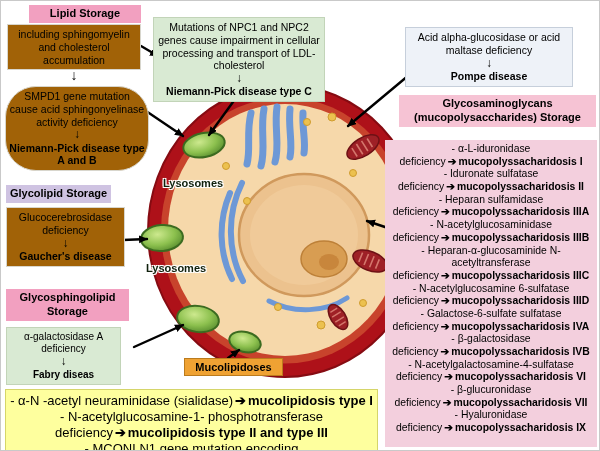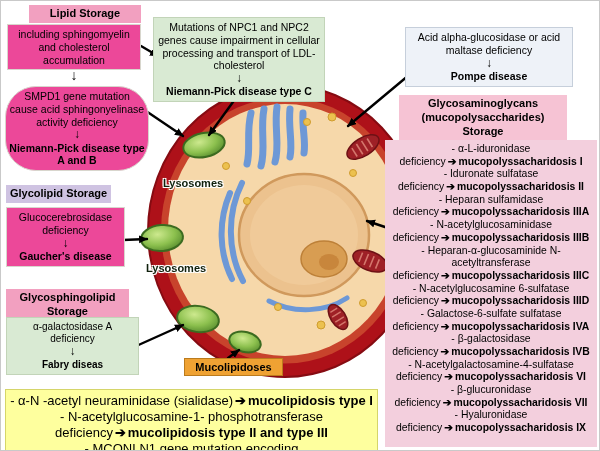--- a/index.html
+++ b/index.html
@@ -9,21 +9,21 @@
   #cell-svg { position:absolute; left:0; top:0; z-index:1; }
 
   .hdr { position:absolute; z-index:2; font-size:11px; font-weight:bold; color:#000;
          text-align:center; padding:2px 2px; line-height:1.25; }
   .box { position:absolute; z-index:2; font-size:10.5px; color:#000; text-align:center;
          padding:3px 3px; line-height:1.22; }
   .hdr-pink { background:#f2a0c0; }
   .hdr-green { background:#9fcd7c; }
   .hdr-lav { background:#cfc3e2; }
   .hdr-gagpink { background:#f6c3d4; }
-  .box-gray { background:#ec4899; border:1px solid #d8d6cd; }
+  .box-gray { background:#a16207; border:1px solid #d8d6cd; }
   .box-green { background:#d9ead3; border:1px solid #c2d4b8; }
   .box-blue { background:#eef2f8; border:1px solid #c6cfdb; }
   .box-gagpink { background:#f3cfdd; font-size:10.4px; overflow:hidden; }
   .box-yellow { background:#feff9e; border:1px solid #d5d56a; font-size:13px; }
 
   .darr { font-weight:bold; font-size:12px; line-height:1.1; }
   .free-darr { position:absolute; z-index:2; font-weight:bold; font-size:14px;
                text-align:center; color:#000; }
   .arr { font-weight:bold; margin:0 2px; }
   b { font-weight:bold; }
@@ -138,21 +138,21 @@
     <div class="darr">↓</div>
     <b>Niemann-Pick disease type C</b>
   </div>
 
   <div class="box box-blue" style="left:404px;top:26px;width:168px;">
     <div>Acid alpha-glucosidase or acid maltase deficiency</div>
     <div class="darr">↓</div>
     <b>Pompe disease</b>
   </div>
 
-  <div class="hdr hdr-gagpink" style="left:398px;top:94px;width:168px;">Glycosaminoglycans (mucopolysaccharides) Storage</div>
+  <div class="hdr hdr-gagpink" style="left:398px;top:94px;width:197px;">Glycosaminoglycans (mucopolysaccharides) Storage</div>
   <div class="box box-gagpink" style="left:384px;top:139px;width:212px;height:307px;">
     <div class="gag-item"><span>- α-L-iduronidase deficiency</span><span class="arr">➔</span><b>mucopolyssacharidosis I</b></div>
     <div class="gag-item"><span>- Iduronate sulfatase deficiency</span><span class="arr">➔</span><b>mucopolyssacharidosis II</b></div>
     <div class="gag-item"><span>- Heparan sulfamidase deficiency</span><span class="arr">➔</span><b>mucopolyssacharidosis IIIA</b></div>
     <div class="gag-item"><span>- N-acetylglucosaminidase deficiency</span><span class="arr">➔</span><b>mucopolyssacharidosis IIIB</b></div>
     <div class="gag-item"><span>- Heparan-α-glucosaminide N-acetyltransferase deficiency</span><span class="arr">➔</span><b>mucopolyssacharidosis IIIC</b></div>
     <div class="gag-item"><span>- N-acetylglucosamine 6-sulfatase deficiency</span><span class="arr">➔</span><b>mucopolyssacharidosis IIID</b></div>
     <div class="gag-item"><span>- Galactose-6-sulfate sulfatase deficiency</span><span class="arr">➔</span><b>mucopolyssacharidosis IVA</b></div>
     <div class="gag-item"><span>- β-galactosidase deficiency</span><span class="arr">➔</span><b>mucopolyssacharidosis IVB</b></div>
     <div class="gag-item"><span>- N-acetylgalactosamine-4-sulfatase deficiency</span><span class="arr">➔</span><b>mucopolyssacharidosis VI</b></div>
@@ -161,21 +161,21 @@
   </div>
 
   <div class="hdr hdr-lav" style="left:5px;top:184px;width:105px;">Glycolipid Storage</div>
   <div class="box box-gray" style="left:5px;top:206px;width:119px;">
     <div>Glucocerebrosidase deficiency</div>
     <div class="darr">↓</div>
     <b>Gaucher's disease</b>
   </div>
 
   <div class="hdr hdr-pink" style="left:5px;top:288px;width:123px;">Glycosphingolipid Storage</div>
-  <div class="box box-green" style="left:5px;top:316px;width:133px;font-size:10px;">
+  <div class="box box-green" style="left:5px;top:326px;width:115px;font-size:10px;">
     <div>α-galactosidase A deficiency</div>
     <div class="darr">↓</div>
     <b>Fabry diseas</b>
   </div>
 
   <div class="cell-label" style="left:162px;top:176px;">Lysosomes</div>
   <div class="cell-label" style="left:145px;top:261px;">Lysosomes</div>
   <div class="label-orange" style="left:183px;top:357px;width:99px;">Mucolipidoses</div>
 
   <div class="box box-yellow" style="left:4px;top:388px;width:373px;">

